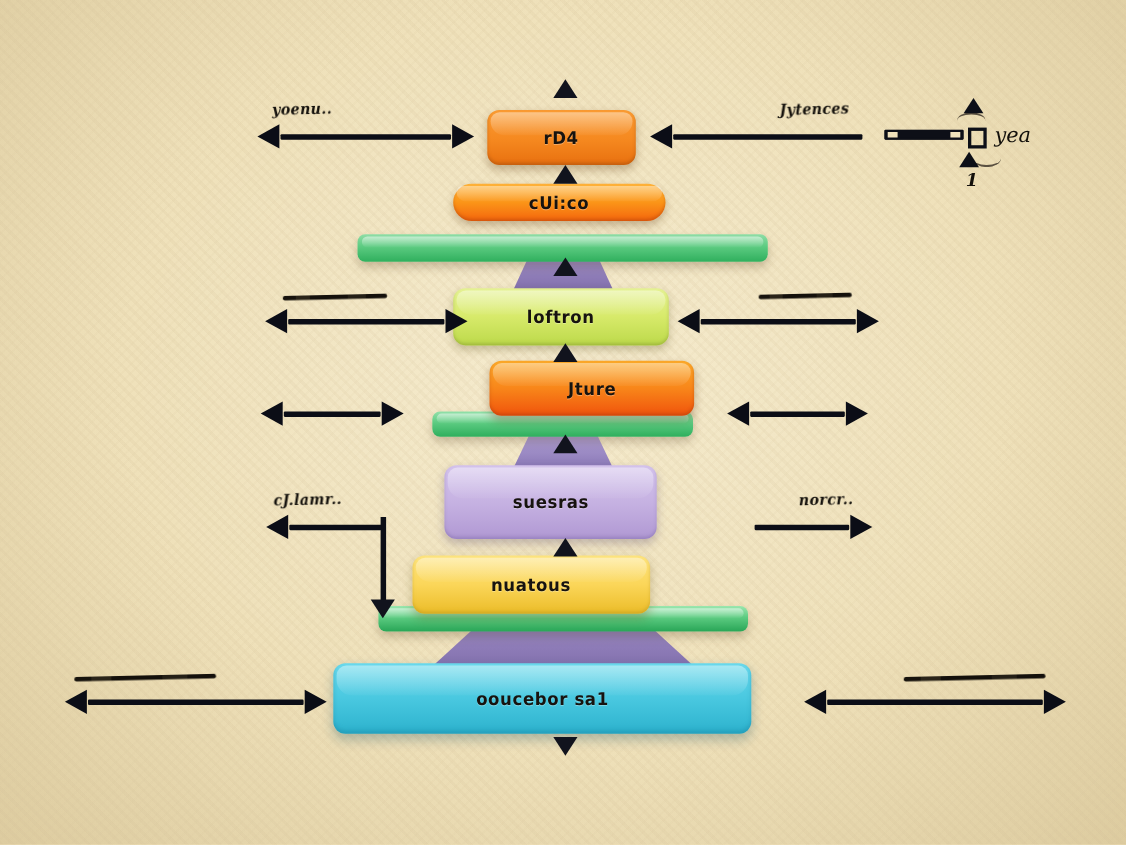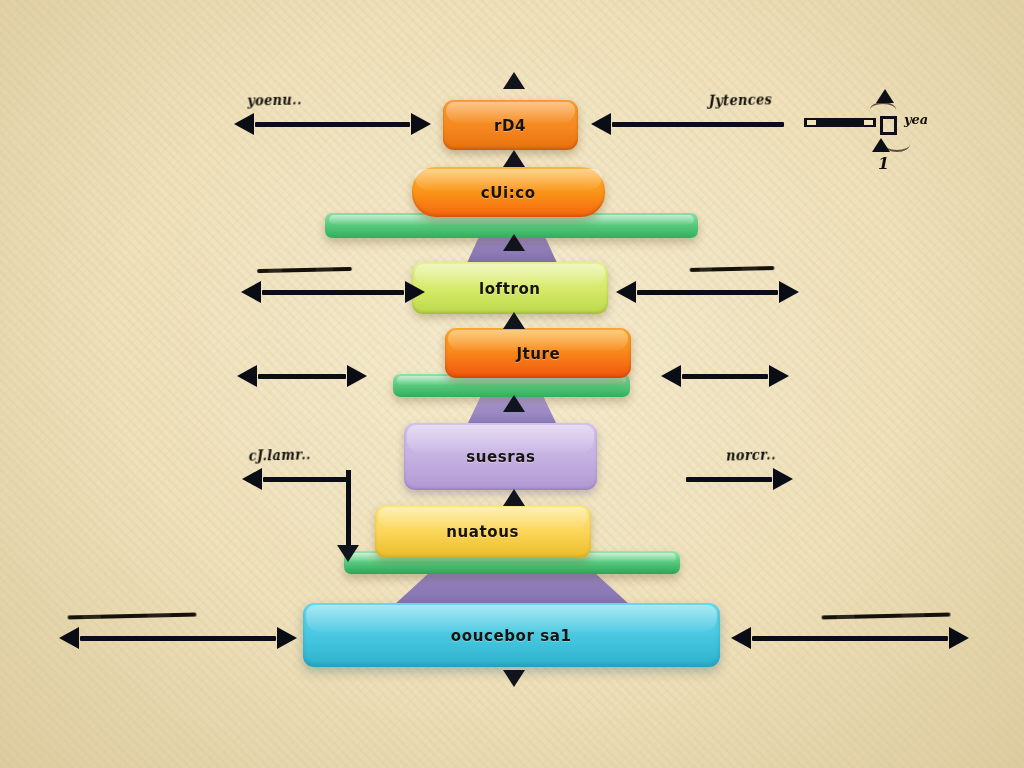--- a/index.html
+++ b/index.html
@@ -101,22 +101,22 @@
   .lg-bar{
     position:absolute;height:9px;background:#0d0f17;border-radius:1px;
     box-shadow:inset 0 0 0 2px #0d0f17;
   }
   .lg-bar:before,.lg-bar:after{
     content:"";position:absolute;top:2px;height:5px;width:9px;background:#f0e2bb;
   }
   .lg-bar:before{left:3px;}
   .lg-bar:after{right:3px;}
   .lg-sq{position:absolute;width:11px;height:13px;border:3px solid #0d0f17;background:transparent;}
-  .lg-txt{position:absolute;font-family:"DejaVu Serif",serif;font-weight:700;font-style:italic;
-    font-size:13px;color:#13100b;filter:blur(.4px);white-space:nowrap;}
+  .lg-txt{position:absolute;font-family:"DejaVu Serif",serif;font-weight:400;font-style:italic;
+    font-size:19px;color:#13100b;filter:blur(.4px);white-space:nowrap;}
   .lg-num{position:absolute;font-family:"DejaVu Serif",serif;font-weight:700;font-style:italic;
     font-size:16px;color:#13100b;filter:blur(.3px);}
   .lg-arrow{position:absolute;width:0;height:0;
     border-left:9px solid transparent;border-right:9px solid transparent;border-bottom:14px solid #0d0f17;}
   .lg-hook{position:absolute;border-top:2px solid #5a5040;border-radius:60%;height:14px;width:26px;
     border-left:0;border-right:0;border-bottom:0;}
 </style>
 </head>
 <body>
 
@@ -142,21 +142,21 @@
   <div class="pedestal" style="left:382px;top:566px;width:260px;height:50px;
               background:linear-gradient(to bottom,#9b89c4,#7d6ba8);
               clip-path:polygon(21% 0,79% 0,100% 100%,0% 100%);"></div>
 
   <div class="layer" style="left:443px;top:100px;width:135px;height:50px;
               background:linear-gradient(to bottom,#fa9c33 0%,#f5881f 55%,#e8700f 100%);
               box-shadow:0 4px 8px rgba(95,60,20,.32), inset 0 -2px 3px rgba(150,70,10,.45);">
     <span class="lbl">rD4</span>
   </div>
 
-  <div class="layer" style="left:412px;top:167px;width:193px;height:50px;
+  <div class="layer" style="left:412px;top:167px;width:193px;height:34px;
               background:linear-gradient(to bottom,#ffb43a 0%,#fb9518 50%,#f4650d 100%);
               box-shadow:0 4px 8px rgba(95,60,20,.32), inset 0 -2px 3px rgba(160,60,10,.40);border-radius:24px;">
     <span class="lbl">cUi:co</span>
   </div>
 
   <div class="layer" style="left:412px;top:262px;width:196px;height:52px;
               background:linear-gradient(to bottom,#e6f295 0%,#d7ea6a 50%,#bcd94a 100%);
               box-shadow:0 4px 8px rgba(95,85,30,.30), inset 0 -2px 3px rgba(120,140,40,.40);">
     <span class="lbl">loftron</span>
   </div>
@@ -172,21 +172,21 @@
               box-shadow:0 4px 9px rgba(80,65,110,.30), inset 0 -2px 3px rgba(120,100,165,.40);justify-content:center;">
     <span class="lbl">suesras</span>
   </div>
 
   <div class="layer" style="left:375px;top:505px;width:216px;height:53px;
               background:linear-gradient(to bottom,#fde47f 0%,#fbd659 50%,#ebbc28 100%);
               box-shadow:0 4px 9px rgba(110,90,25,.30), inset 0 -2px 3px rgba(175,140,25,.40);">
     <span class="lbl">nuatous</span>
   </div>
 
-  <div class="layer" style="left:303px;top:603px;width:417px;height:64px;
+  <div class="layer" style="left:303px;top:603px;width:380px;height:64px;
               background:linear-gradient(to bottom,#6ad9ec 0%,#49c8e0 50%,#2cb2cd 100%);
               box-shadow:0 5px 11px rgba(35,90,110,.32), inset 0 -3px 4px rgba(25,130,160,.40);">
     <span class="lbl">ooucebor sa1</span>
   </div>
 
   <div class="vert up" style="left:503px;top:72px;"></div>
   <div class="vert up" style="left:503px;top:150px;"></div>
   <div class="vert up" style="left:503px;top:234px;"></div>
   <div class="vert up" style="left:503px;top:312px;"></div>
   <div class="vert up" style="left:503px;top:395px;"></div>

